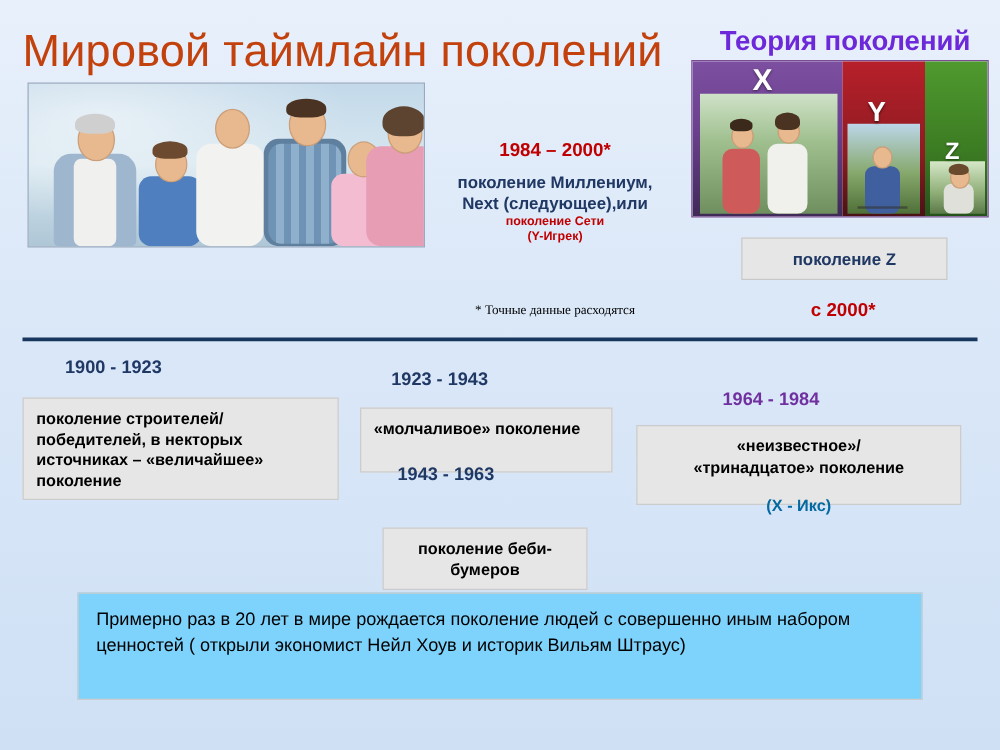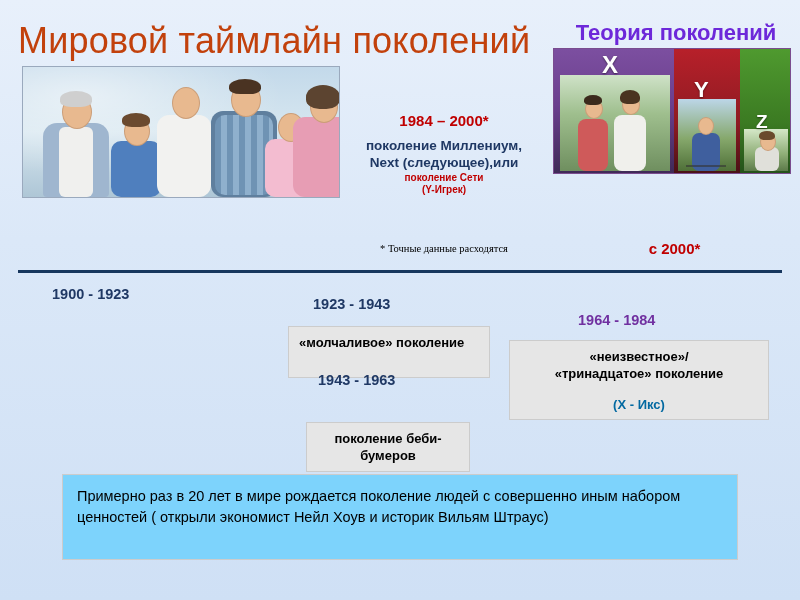--- a/index.html
+++ b/index.html
@@ -341,34 +341,36 @@
   <div class="top-text">
     <div class="top-years">1984 – 2000*</div>
     <div class="top-line-dark">поколение Миллениум,</div>
     <div class="top-line-dark">Next (следующее),или</div>
     <div class="top-line-red">поколение Сети</div>
     <div class="top-line-red">(Y-Игрек)</div>
   </div>
 
   <div class="note">* Точные данные расходятся</div>
 
+  <div class="z-box">поколение Z</div>
   <div class="since-2000">с 2000*</div>
 
   <div class="divider"></div>
 
   <div class="years" style="left:52px; top:286px;">1900 - 1923</div>
+  <div class="gen-box" style="left:18px; top:318px; width:253px; height:82px;">поколение строителей/ победителей, в некторых источниках – «величайшее» поколение</div>
 
   <div class="years" style="left:313px; top:296px;">1923 - 1943</div>
   <div class="gen-box" style="left:288px; top:326px; width:202px; height:52px;">«молчаливое» поколение</div>
 
   <div class="years" style="left:318px; top:372px;">1943 - 1963</div>
   <div class="gen-box center" style="left:306px; top:422px; width:164px; height:50px;">поколение беби-бумеров</div>
 
   <div class="years purple" style="left:578px; top:312px;">1964 - 1984</div>
-  <div class="gen-box center" style="left:509px; top:340px; width:260px; height:80px;">
+  <div class="gen-box center" style="left:509px; top:340px; width:260px; height:64px;">
     <div>«неизвестное»/</div>
     <div>«тринадцатое» поколение</div>
     <div class="purple">(X - Икс)</div>
   </div>
 
   <div class="bottom-box">Примерно раз в 20 лет в мире рождается поколение людей с совершенно иным набором ценностей ( открыли экономист Нейл Хоув и историк Вильям Штраус)</div>
 
 </div>
 
 </body></html>

